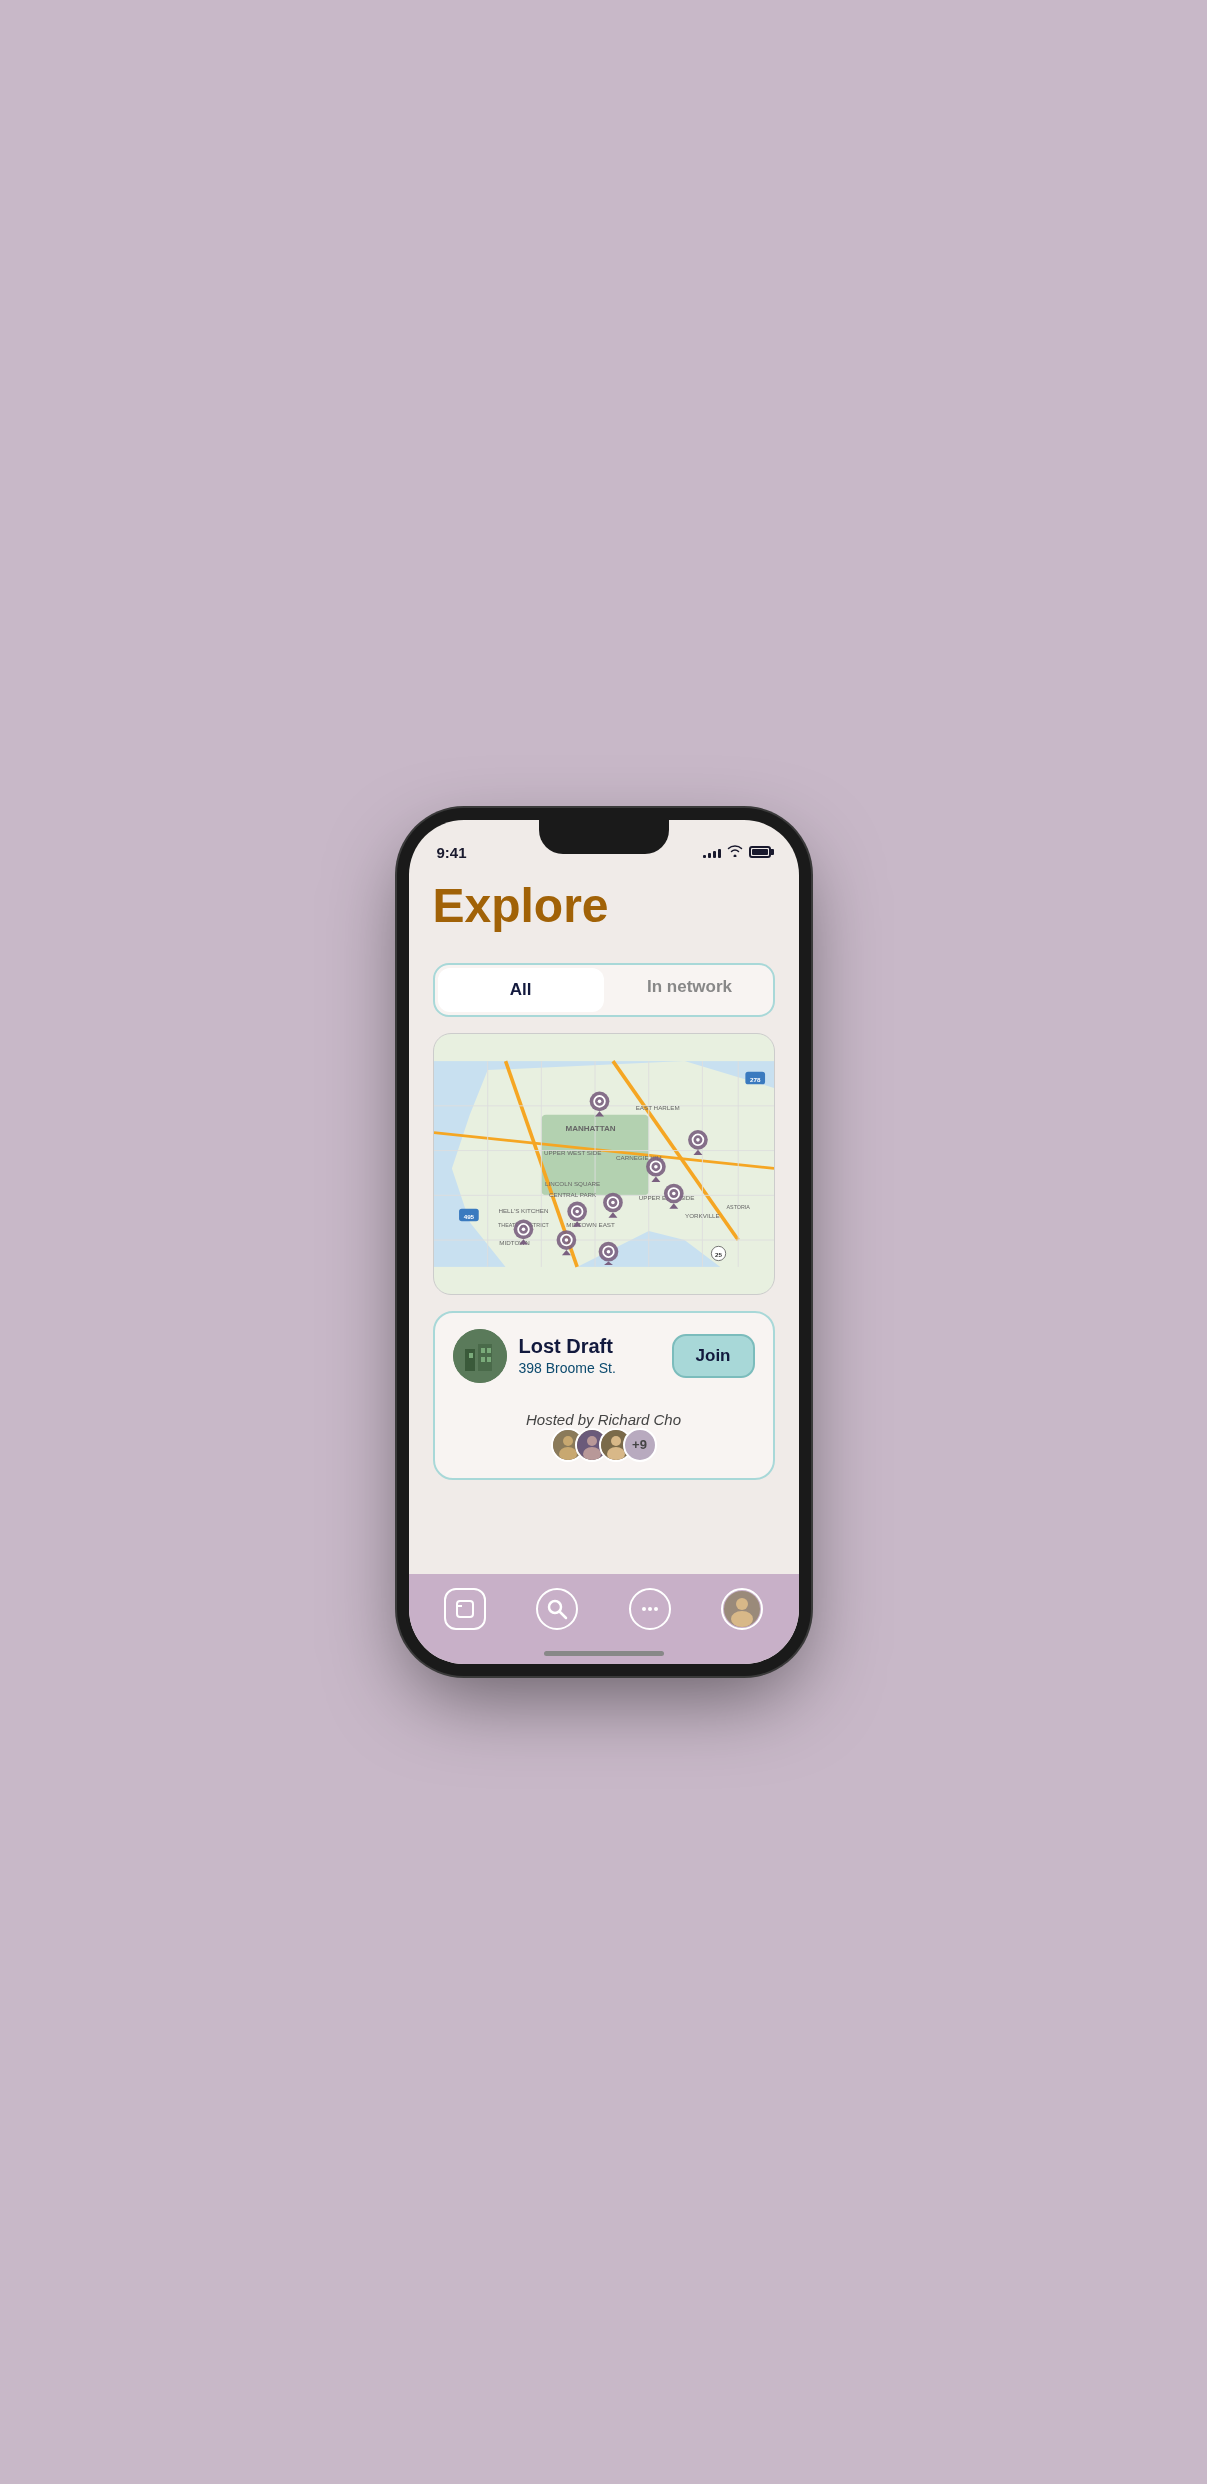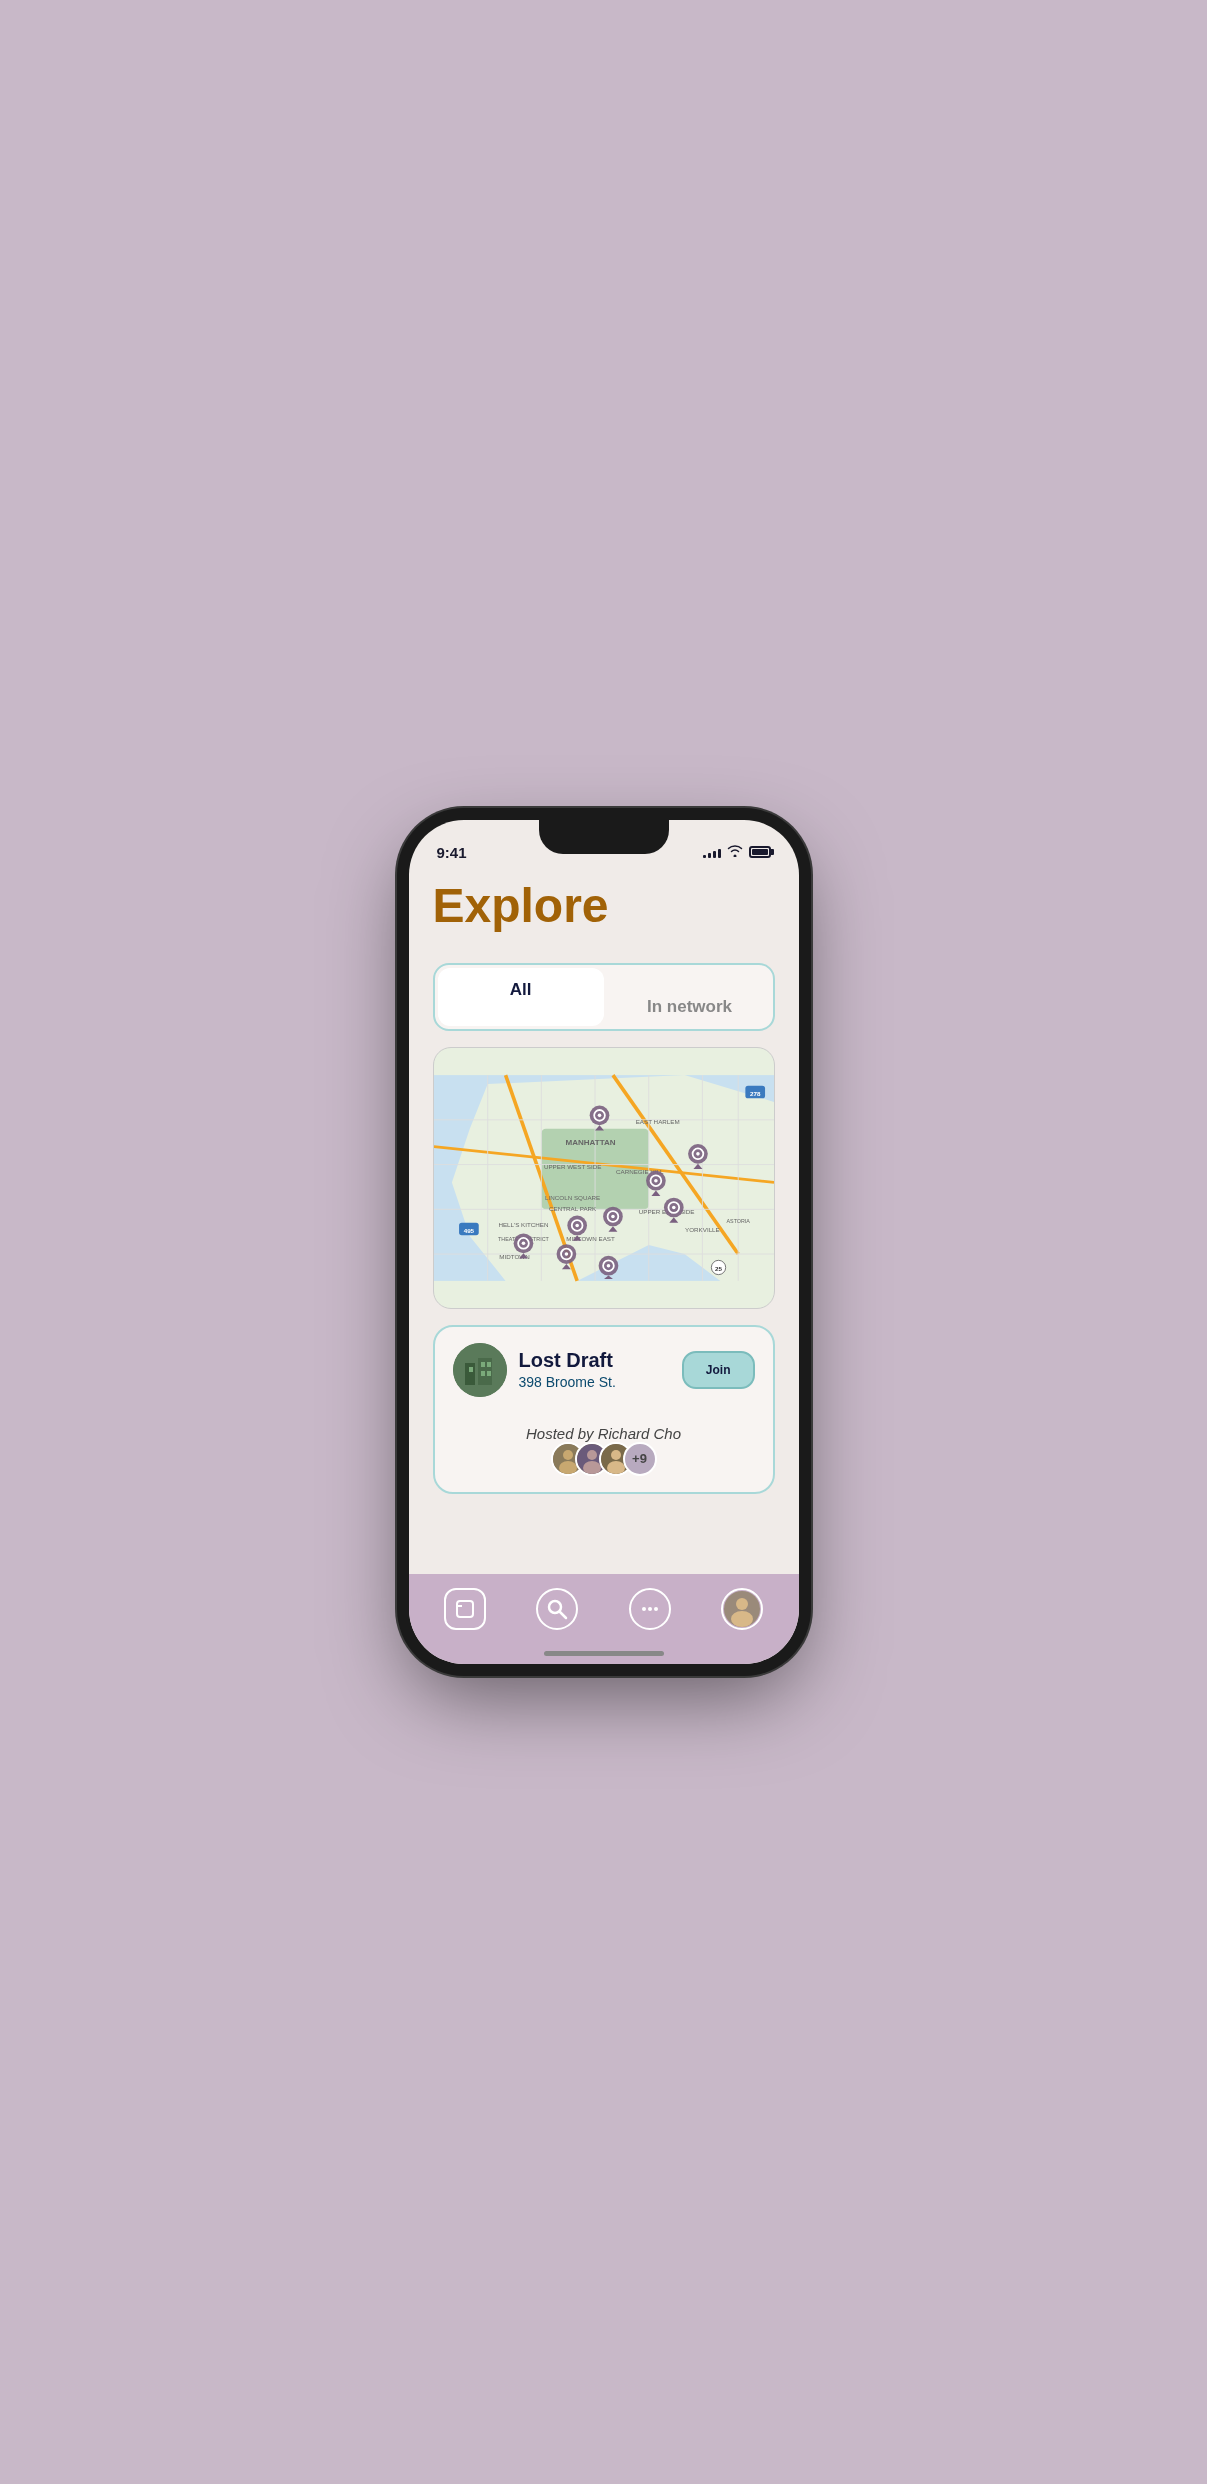--- a/index.html
+++ b/index.html
@@ -145,21 +145,20 @@
     }
 
     .tab {
       flex: 1;
       text-align: center;
       padding: 12px;
       font-size: 17px;
       font-weight: 600;
       cursor: pointer;
       border-radius: 14px;
-      margin-top: 20px;
     }
 
     .tab.active {
       background: white;
       color: #12193d;
       margin: 3px;
       border-radius: 12px;
     }
 
     .tab.inactive {
@@ -229,21 +228,21 @@
       font-size: 14px;
       color: #0c4a6e;
       margin-top: 2px;
     }
 
     .join-btn {
       background: #a8d8d8;
       border: 2px solid #7bbcbc;
       border-radius: 14px;
       padding: 10px 22px;
-      font-size: 12px;
+      font-size: 17px;
       font-weight: 600;
       color: #12193d;
       cursor: pointer;
     }
 
     .card-bottom {
       display: flex;
       align-items: center;
       justify-content: space-between;
       flex-direction: column;

